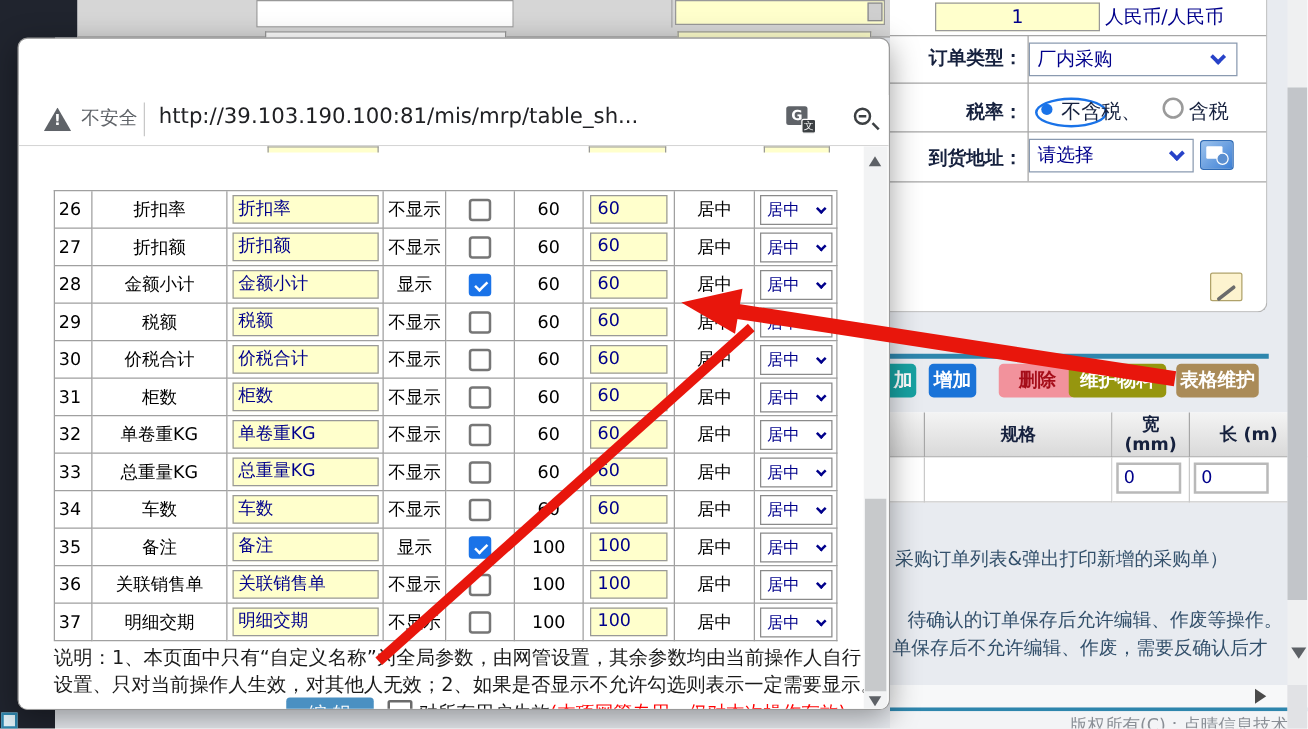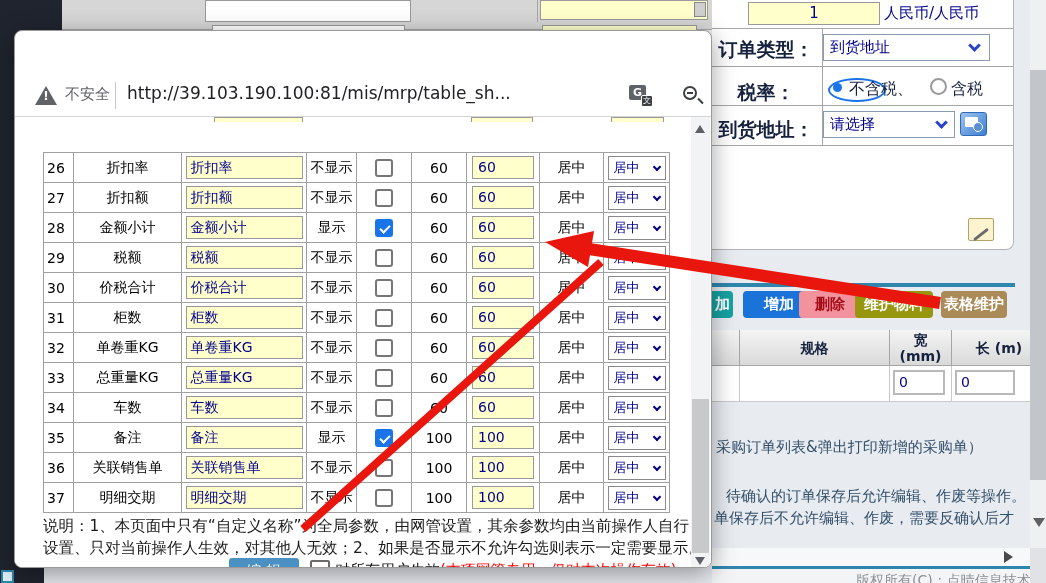--- a/index.html
+++ b/index.html
@@ -16,42 +16,42 @@
   .ts-cell-white { position:absolute; left:143px; top:0; width:206px; height:22px; background:#fff; border:1px solid #999; }
   .ts-cell-gray  { position:absolute; left:349px; top:0; width:127px; height:22px; background:#d6d6d6; border-right:1px solid #a6a6a6; }
   .ts-cell-yellow{ position:absolute; left:478px; top:0; width:168px; height:20px; background:#ffffcc; border:1px solid #999; }
   .ts-icon { position:absolute; left:632px; top:2px; width:12px; height:15px; background:#cfcfcf; border:1px solid #8a8a8a; }
   .ts-row2-white { position:absolute; left:150px; top:25px; width:193px; height:5px; background:#fff; border:1px solid #999; border-bottom:none; }
   .ts-row2-yellow{ position:absolute; left:480px; top:25px; width:155px; height:5px; background:#ffffcc; border:1px solid #999; border-bottom:none; }
 
   .bg-panel { position:absolute; left:712px; top:0; width:302px; height:250px; background:#fff; border-right:1px solid #b5b5b5; border-bottom:1px solid #b5b5b5; border-radius:0 0 8px 0; }
   .panel-hline { position:absolute; left:0; width:100%; height:0; border-top:1px solid #a6a6a6; }
   .panel-vline { position:absolute; left:110px; top:28px; width:0; height:117px; border-left:1px solid #a6a6a6; }
-  .panel-label { position:absolute; width:104px; text-align:center; font-weight:bold; color:#16213e; font-size:19px; }
+  .panel-label { position:absolute; width:104px; text-align:right; font-weight:bold; color:#16213e; font-size:15px; }
   .yellow-box { background:#ffffcc; border:1px solid #999; color:#00008b; font-size:15px; }
   .p-currency-input { position:absolute; left:36px; top:2px; width:132px; height:23px; text-align:center; line-height:21px; }
   .p-currency-label { position:absolute; left:172px; top:4px; color:#00008b; font-size:15px; }
   .p-select { position:absolute; height:27px; background:#fff; border:1px solid #8a9ab0; color:#00008b; font-size:15px; line-height:25px; padding-left:6px; }
   .chev { position:absolute; width:9px; height:9px; border-right:3px solid #2742c8; border-bottom:3px solid #2742c8; transform:rotate(45deg); }
   .radio { position:absolute; width:17px; height:17px; border-radius:50%; background:#fff; }
   .radio.sel { border:2px solid #1a73e8; }
   .radio.sel::after { content:""; position:absolute; left:3px; top:3px; width:9px; height:9px; border-radius:50%; background:#1a73e8; }
   .radio.unsel { border:2px solid #9a9a9a; }
   .radio-label { position:absolute; color:#16213e; font-size:16px; }
   .addr-icon { position:absolute; left:248px; top:112px; width:27px; height:24px; background:linear-gradient(135deg,#9cc3ee,#3d7fd4); border:1px solid #2f6bb5; border-radius:3px; }
   .addr-icon::after { content:""; position:absolute; left:4px; top:4px; width:13px; height:10px; background:#fff; border-radius:1px; }
   .addr-icon::before { content:""; position:absolute; right:3px; bottom:3px; width:8px; height:8px; border-radius:50%; background:#5b8fd0; border:1px solid #fff; z-index:1; }
   .note-icon { position:absolute; left:256px; top:218px; width:26px; height:23px; background:#fdf3cf; border:1px solid #b0a26a; border-radius:2px; }
   .note-icon::after { content:""; position:absolute; left:3px; top:14px; width:18px; height:3px; background:#6b6b6b; transform:rotate(-38deg); border-radius:2px; }
 
   .teal-line1 { position:absolute; left:712px; top:283px; width:303px; height:4px; background:#2e86ad; }
   .bg-buttons { position:absolute; left:712px; top:291px; width:334px; height:27px; }
   .bg-btn { position:absolute; top:0; height:27px; border-radius:4px; color:#fff; font-size:15px; font-weight:bold; text-align:center; line-height:27px; }
   .btn-0 { left:0; width:21px; background:#17a2a2; border-radius:0 4px 4px 0; }
-  .btn-1 { left:31px; width:72px; background:#1a73d8; }
+  .btn-1 { left:31px; width:38px; background:#1a73d8; }
   .btn-2 { left:87px; width:62px; background:#f2929c; color:#a50d19; }
   .btn-3 { left:143px; width:78px; background:#96960f; }
   .btn-4 { left:229px; width:66px; background:#aa8b58; }
 
   .bg-grid { position:absolute; left:712px; top:330px; width:400px; height:72px; background:#fff;padding-left:28px; }
   .bg-grid .hdr { position:absolute; top:0; height:36px; background:linear-gradient(#f4f4f4,#d9d9d9); border-right:1px solid #a6a6a6; border-bottom:1px solid #a6a6a6; font-weight:bold; color:#16213e; font-size:14px; display:flex; align-items:center; justify-content:center; flex-direction:column; line-height:16px; }
   .bg-grid .bod { position:absolute; top:36px; height:36px; background:#fff; border-right:1px solid #c9c9c9; border-bottom:1px solid #c9c9c9; }
   .cell-input { position:absolute; top:4px; width:52px; height:25px; background:#fff; border:2px solid #b9b9b9; color:#00008b; font-size:14px; line-height:21px; padding-left:4px; }
 
   .bg-text { position:absolute; color:#33506b; font-size:15px; white-space:nowrap; }
@@ -142,21 +142,21 @@
     <div class="ts-row2-yellow"></div>
   </div>
 
   <div class="bg-panel">
     <div class="yellow-box p-currency-input">1</div>
     <div class="p-currency-label">人民币/人民币</div>
     <div class="panel-hline" style="top:28px;"></div>
 
     <div class="panel-label" style="left:2px; top:37px;">订单类型：</div>
     <div class="p-select" style="left:111px; top:34px; width:167px;">
-      <span>到货地址</span>
+      <span>厂内采购</span>
       <span class="chev" style="right:10px; top:6px; position:absolute;"></span>
     </div>
     <div class="panel-hline" style="top:66px;"></div>
 
     <div class="panel-label" style="left:2px; top:80px;">税率：</div>
     <div class="radio sel" style="left:116px; top:78px;"></div>
     <div class="radio-label" style="left:137px; top:79px;">不含税、</div>
     <div class="radio unsel" style="left:218px; top:78px;"></div>
     <div class="radio-label" style="left:239px; top:79px;">含税</div>
     <div class="panel-hline" style="top:105px;"></div>

